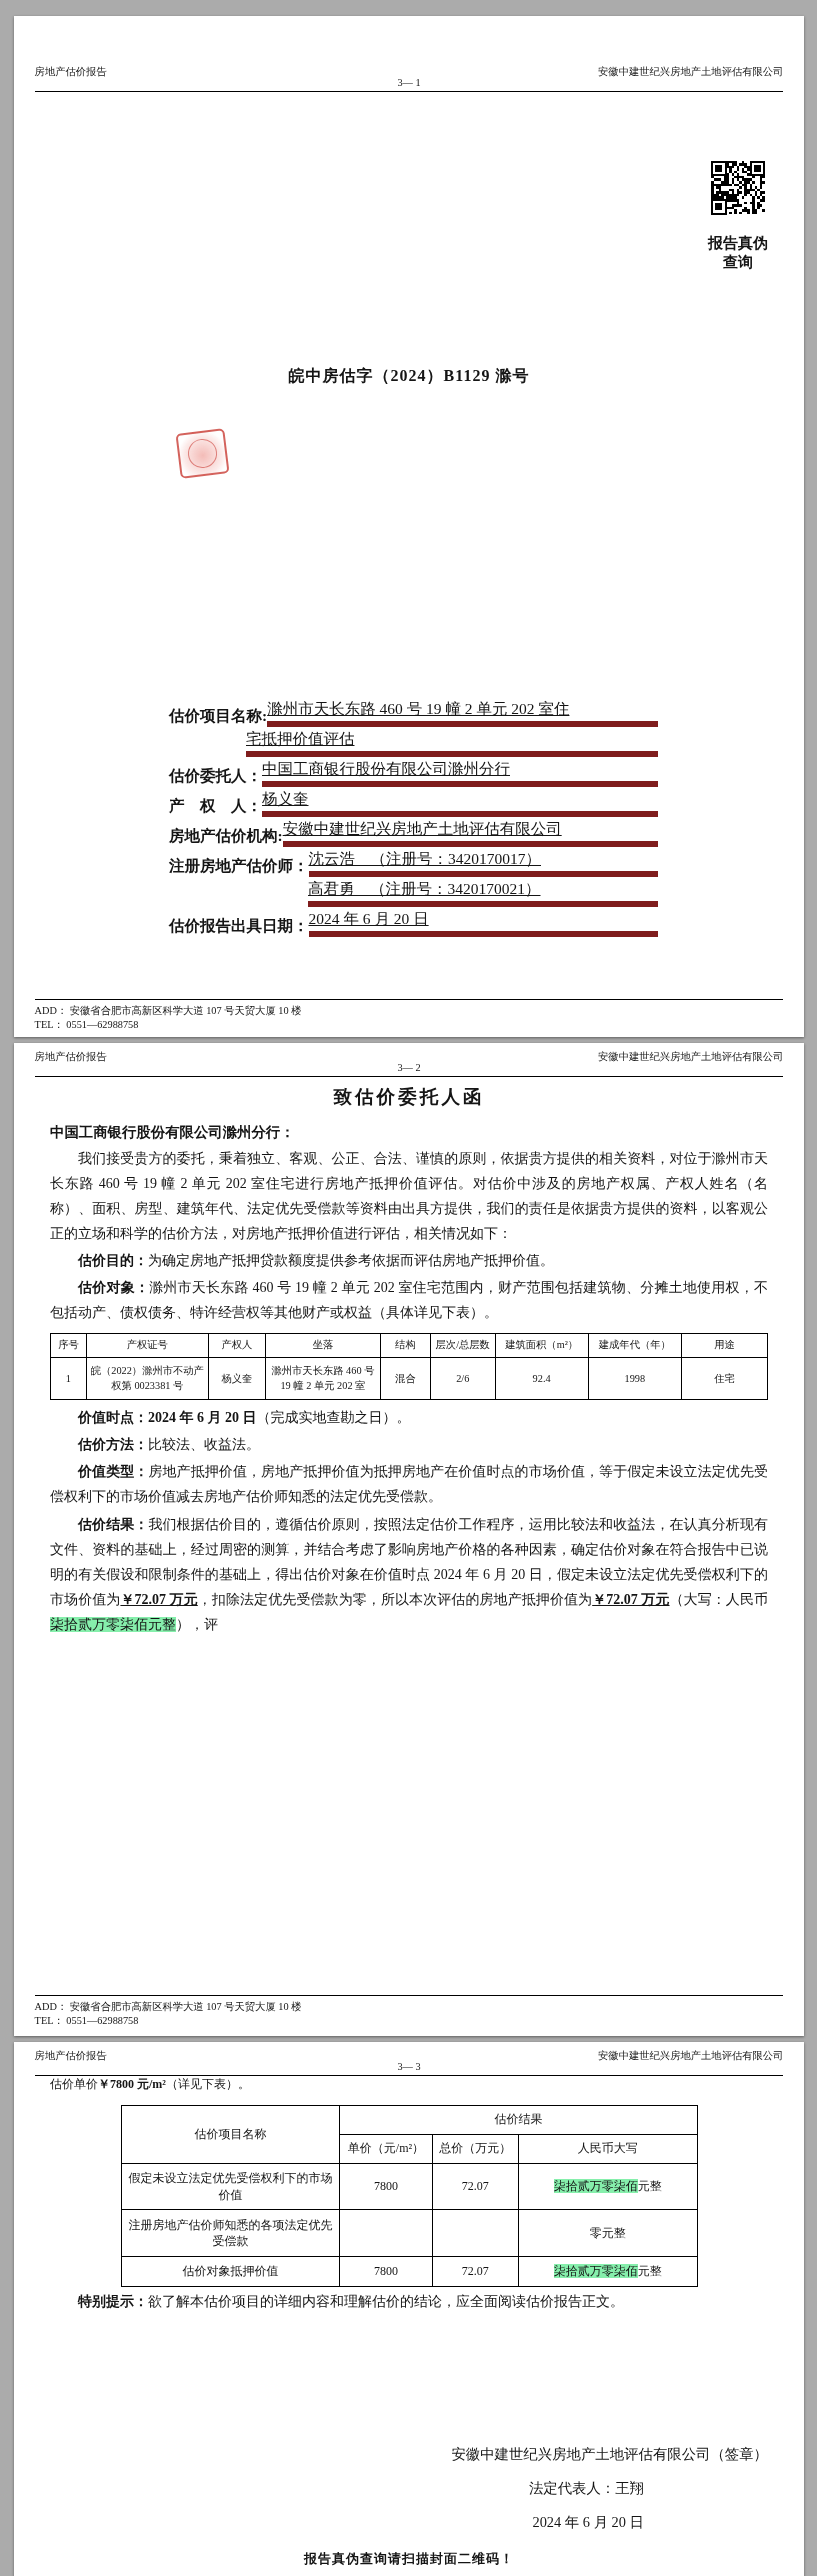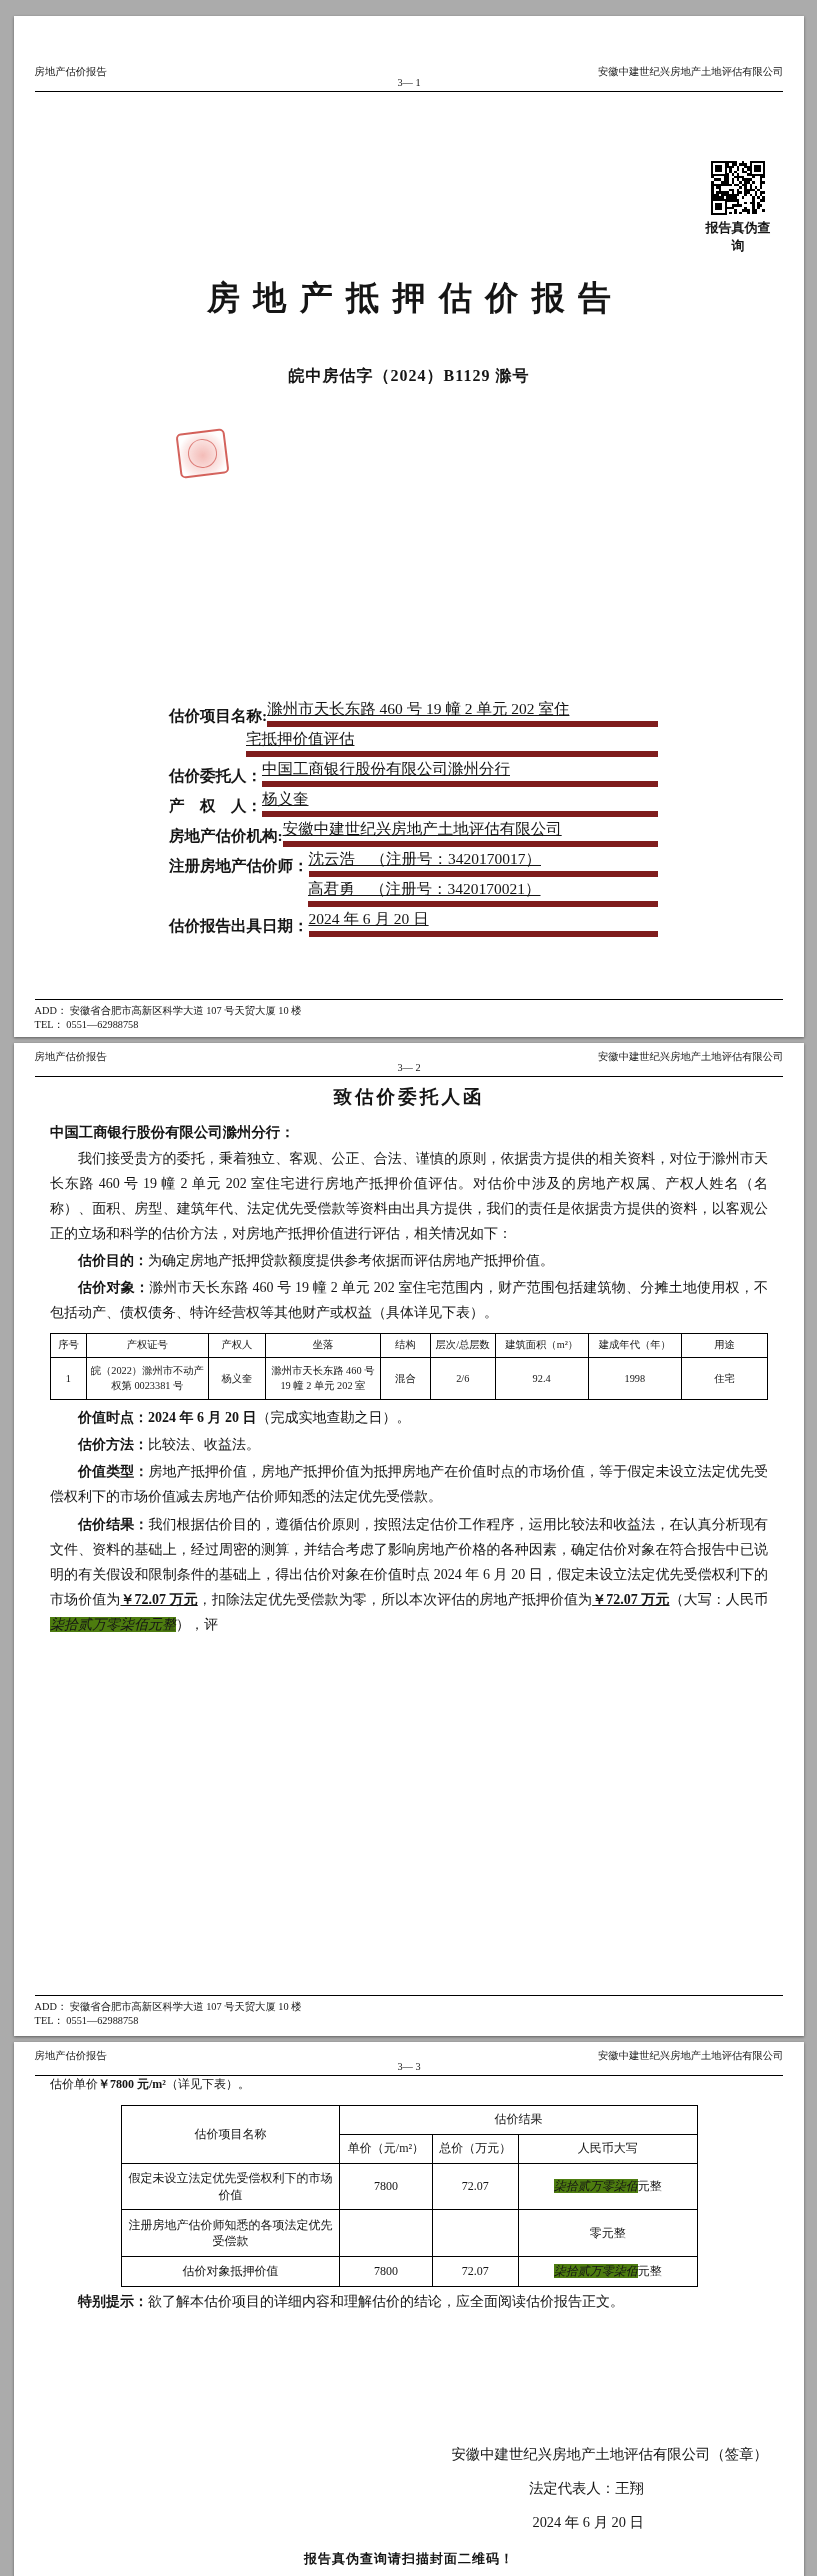--- a/index.html
+++ b/index.html
@@ -41,22 +41,22 @@
     position:absolute; top:145px; right:39px; width:54px; height:54px;
     background:#fff;
   }
   .qr-grid { position:absolute; inset:0; display:grid;
     grid-template-columns:repeat(21,1fr); grid-template-rows:repeat(21,1fr); }
   .qr-grid i { display:block; }
   .qr-grid i.m { background:#000; }
   .qr-finder { position:absolute; width:15.5px; height:15.5px; border:2.6px solid #000; background:#fff; }
   .qr-finder::after { content:""; position:absolute; inset:2.1px; background:#000; }
   .qr-tl { top:0; left:0; } .qr-tr { top:0; right:0; } .qr-bl { bottom:0; left:0; }
-  .qr-caption { position:absolute; top:203px; right:33px; width:66px;
-    text-align:center; font-size:13px; font-weight:bold; }
+  .qr-caption { position:absolute; top:218px; right:33px; width:66px;
+    text-align:center; font-size:15px; font-weight:bold; }
 
   .cover-title { position:absolute; top:260px; left:0; width:100%;
     text-align:center; font-size:33px; font-weight:bold; letter-spacing:13.4px; text-indent:13.4px; }
   .doc-no { position:absolute; top:350px; left:0; width:100%;
     text-align:center; font-size:16px; font-weight:bold; letter-spacing:1px; }
 
   .stamp-red {
     position:absolute; left:164px; top:415px; width:49px; height:45px;
     border:2.1px solid rgba(198,48,40,.75); border-radius:5.2px;
     transform:rotate(-7deg);
@@ -76,21 +76,21 @@
   
   .flow { position:absolute; top:30px; left:36px; right:36px; }
   .letter-title { text-align:center; font-size:18.5px; font-weight:bold;
     letter-spacing:3.1px; margin:11.3px 0 10.3px; }
   .addressee { font-size:14.4px; font-weight:bold; line-height:24px; }
   p.body { font-size:14px; line-height:25px; text-align:justify;
     text-indent:28px; margin-top:2.1px; }
   p.body .lbl { font-weight:bold; }
   .amt { font-weight:bold; text-decoration:underline; }
   .dt  { font-weight:bold; }
-  .ylw { background:#4d7c0f;font-style:italic; }
+  .ylw { background:#86efac; }
 
   table { border-collapse:collapse; }
   th,td { border:0.5px solid #000; vertical-align:middle; text-align:center; }
 
   .t2 { width:100%; margin:8.2px 0 5.2px; font-size:10.3px; }
   .t2 th { font-weight:normal; padding:4.1px 1.5px; line-height:14.4px; }
   .t2 td { padding:5.2px 1.5px; line-height:15.5px; }
 
   .intro { font-size:12px; line-height:25px; }
   .t3 { width:577px; margin:8.2px auto 0; font-size:12px; }
@@ -556,21 +556,20 @@
         <i></i>
         <i></i>
         <i></i>
       </div>
     <div class="qr-finder qr-tl"></div>
     <div class="qr-finder qr-tr"></div>
     <div class="qr-finder qr-bl"></div>
   </div>
   <div class="qr-caption">报告真伪查询</div>
 
-  <div class="cover-title">房地产抵押估价报告</div>
   <div class="doc-no">皖中房估字（2024）B1129 滁号</div>
 
   <div class="stamp-red"></div>
 
   <div class="fields">
     <div class="frow">
       <span class="flabel">估价项目名称:</span>
       <span class="fvalue">滁州市天长东路 460 号 19 幢 2 单元 202 室住</span>
     </div>
     <div class="frow">

